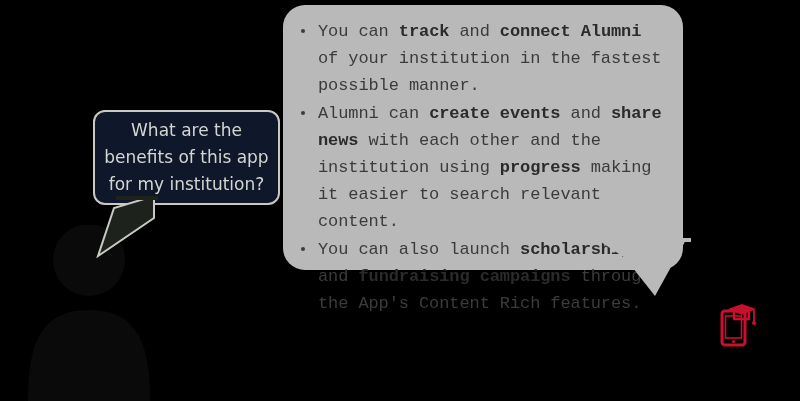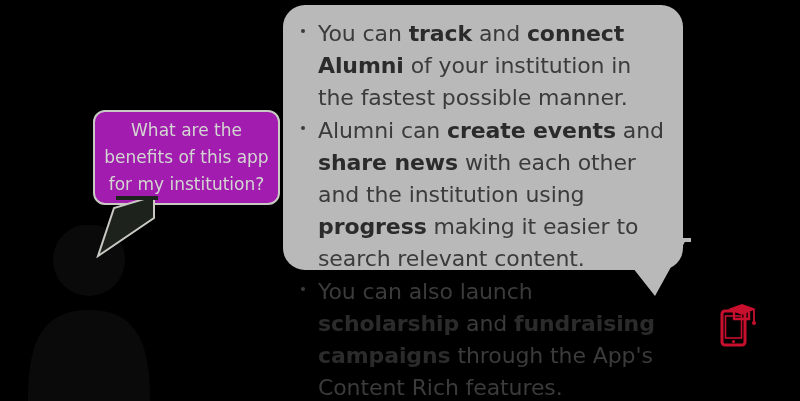--- a/index.html
+++ b/index.html
@@ -34,21 +34,21 @@
     pointer-events: none;
   }
 
   
   .q-bubble {
     position: absolute;
     left: 93px;
     top: 110px;
     width: 187px;
     height: 95px;
-    background: #a21caf;
+    background: #0f172a;
     border: 2px solid #c9c9c4;
     border-radius: 12px;
     box-sizing: border-box;
     display: flex;
     align-items: center;
     justify-content: center;
   }
   .q-text {
     color: #d3d6d1;
     font-size: 17px;
@@ -90,23 +90,24 @@
   ul.bullets {
     list-style: none;
     margin: 0;
     padding: 0;
   }
   ul.bullets > li {
     position: relative;
     padding-left: 22px;
     margin: 0 0 1px 0;
     color: #3b3b3b;
-    font-size: 22px;
-    line-height: 32px;
+    font-size: 17px;
+    line-height: 27px;
     letter-spacing: -0.1px;
+    font-family: Liberation Mono, monospace;
   }
   ul.bullets > li::before {
     content: "";
     position: absolute;
     left: 5px;
     top: 11px;
     width: 4px;
     height: 4px;
     border-radius: 50%;
     background: #3b3b3b;

